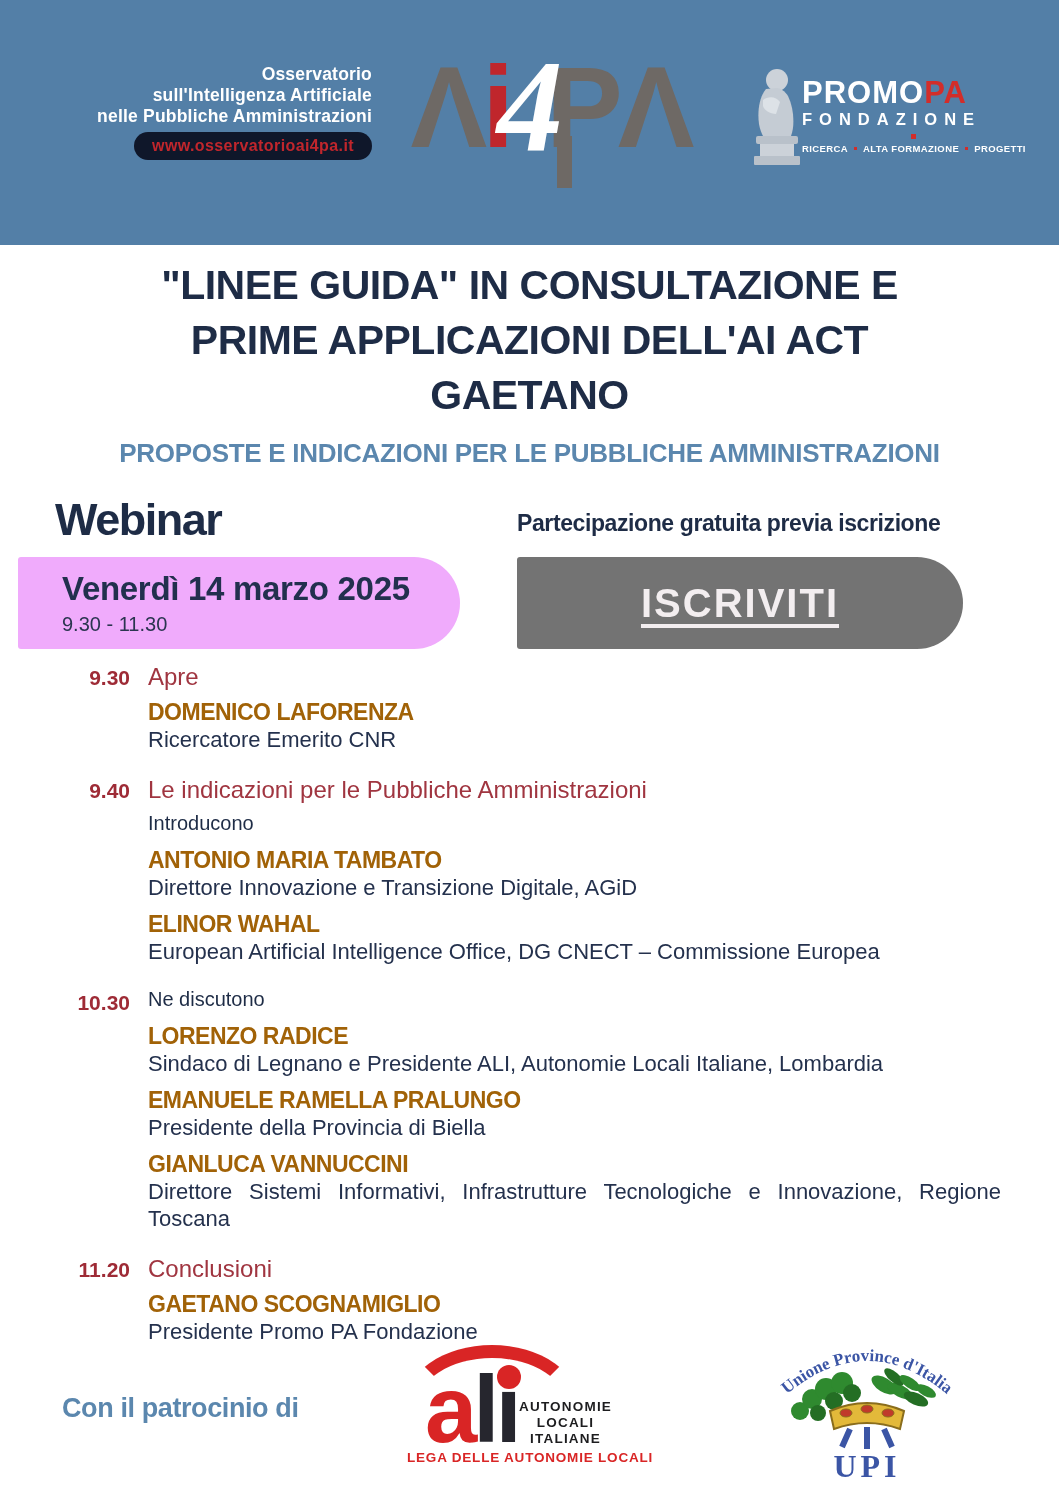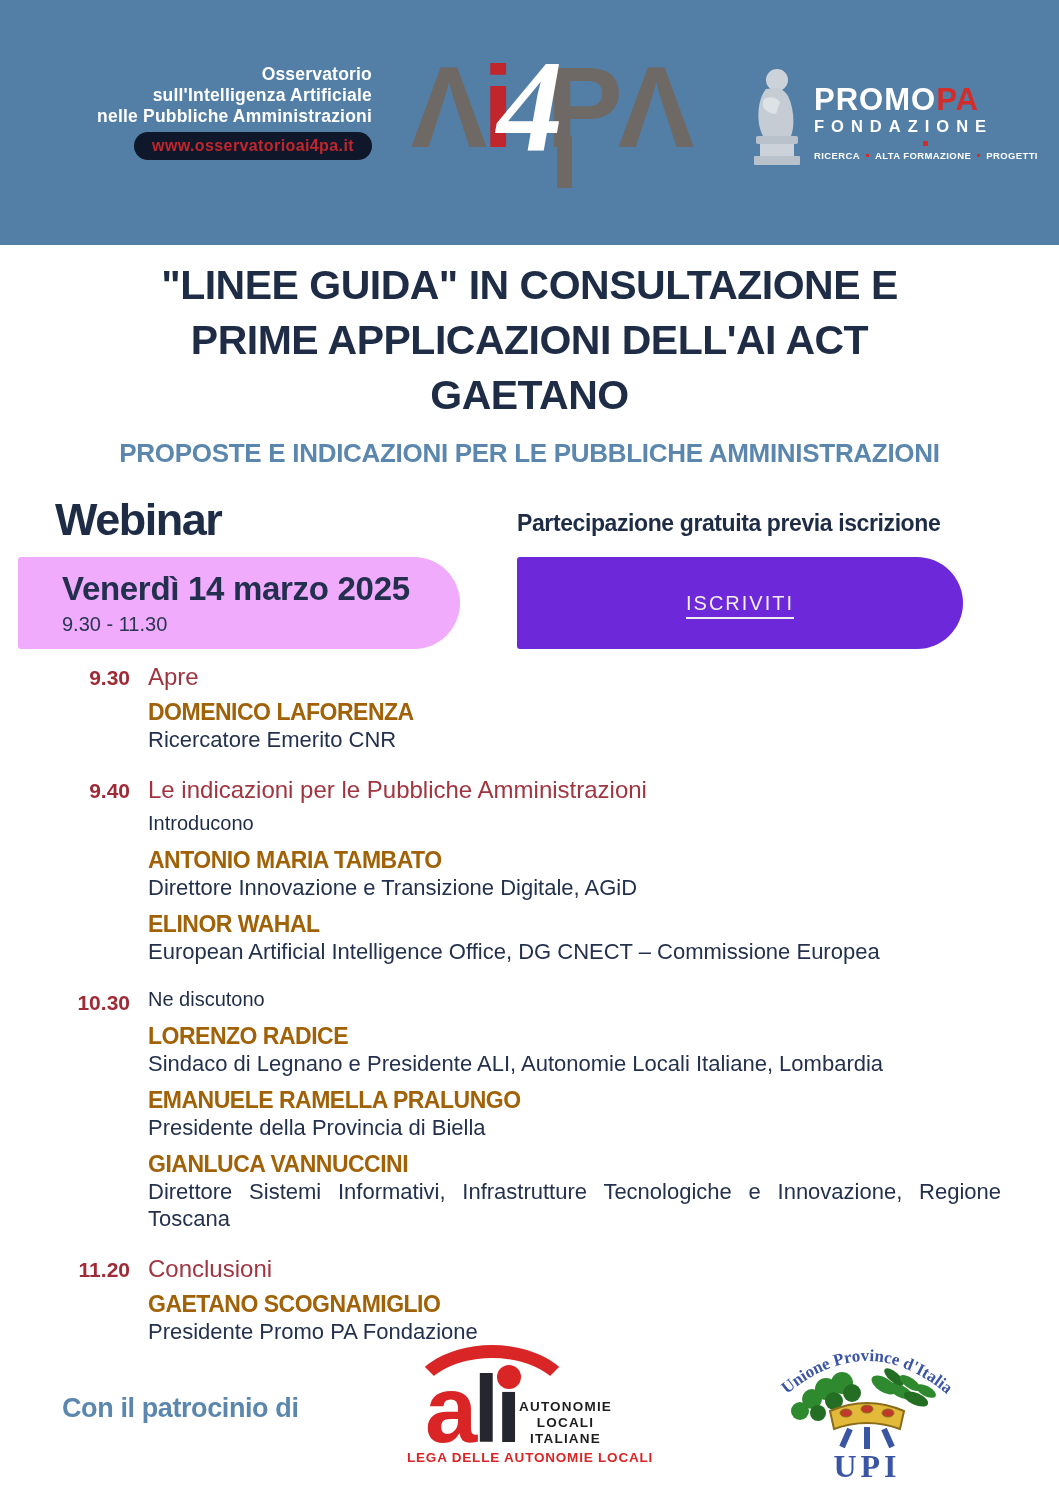--- a/index.html
+++ b/index.html
@@ -17,21 +17,21 @@
   .obs-url-pill { display:inline-block; margin-top:5px; background:#0f172a; color:#c0262c;
     font-weight:bold; font-size:16px; padding:3px 18px 4px; border-radius:15px; letter-spacing:0.4px; cursor:pointer; }
 
   .ai4pa { position:absolute; top:28px; left:400px; width:300px; text-align:center;
     font-weight:bold; font-size:115px; line-height:150px; color:#6e6965; letter-spacing:-5px; white-space:nowrap; }
   .ai4pa .l-i { color:#c0262c; }
   .ai4pa .l-4 { color:#ffffff; font-style:italic; font-size:132px; position:relative; top:4px; margin:0 -12px; z-index:2; font-family:"Liberation Serif", serif; }
   .ai4pa .l-p { position:relative; display:inline-block; }
   .ai4pa .l-p::after { content:""; position:absolute; left:11px; top:104px; width:15px; height:52px; background:#6e6965; }
 
-  .promopa { position:absolute; top:66px; left:750px; display:flex; gap:12px; align-items:center; }
+  .promopa { position:absolute; top:66px; left:750px; display:flex; align-items:flex-start; }
   .statue-icon { width:52px; height:102px; }
   .promopa-text { padding-top:12px; }
   .promo-line { font-size:31px; font-weight:bold; letter-spacing:1px; line-height:30px; }
   .promo-white { color:#ffffff; } .promo-red { color:#d22d2a; }
   .fondazione { color:#ffffff; font-size:16.5px; letter-spacing:7px; font-weight:bold; margin-top:2px; }
   .tag-sq { width:5px; height:5px; background:#d22d2a; margin:5px auto 0; }
   .tagline { margin-top:4px; color:#ffffff; font-size:9.5px; font-weight:bold; letter-spacing:0.4px;
     display:flex; gap:6px; align-items:center; white-space:nowrap; }
   .tag-dot { width:3px; height:3px; background:#d22d2a; flex-shrink:0; }
 
@@ -46,22 +46,22 @@
     color:#1e2c46; letter-spacing:-1.5px; }
   .registration-note { position:absolute; left:517px; top:510px; font-size:23px; font-weight:bold;
     color:#1e2c46; letter-spacing:-0.4px; }
 
   .date-pill { position:absolute; left:18px; top:557px; width:442px; height:92px;
     background:#f0abfc; border-radius:3px 46px 46px 3px; padding:13px 0 0 44px; }
   .event-date { font-size:33px; font-weight:bold; color:#22304e; letter-spacing:-0.3px; }
   .event-time { margin-top:5px; font-size:20px; color:#2a3550; }
 
   .iscriviti-button { position:absolute; left:517px; top:557px; width:446px; height:92px;
-    background:#6d28d9; border-radius:3px 46px 46px 3px; border:none; color:#f3eef0;
-    display:flex; align-items:center; justify-content:center; font-size:20px; font-weight:normal;
+    background:#737373; border-radius:3px 46px 46px 3px; border:none; color:#f3eef0;
+    display:flex; align-items:center; justify-content:center; font-size:40px; font-weight:bold;
     letter-spacing:2px; text-decoration:underline; text-underline-offset:7px; cursor:pointer;
     font-family:"Liberation Sans", sans-serif; }
 
   
   .agenda { position:absolute; left:0; top:663px; width:1059px; }
   .agenda-row { display:flex; margin-bottom:13px; }
   .agenda-time { width:130px; flex-shrink:0; text-align:right; font-weight:bold;
     color:#9e2b36; font-size:21px; padding-top:3px; }
   .agenda-content { margin-left:18px; flex:1; padding-right:58px; }
   .agenda-title { color:#a03540; font-size:24px; margin-bottom:8px; }

